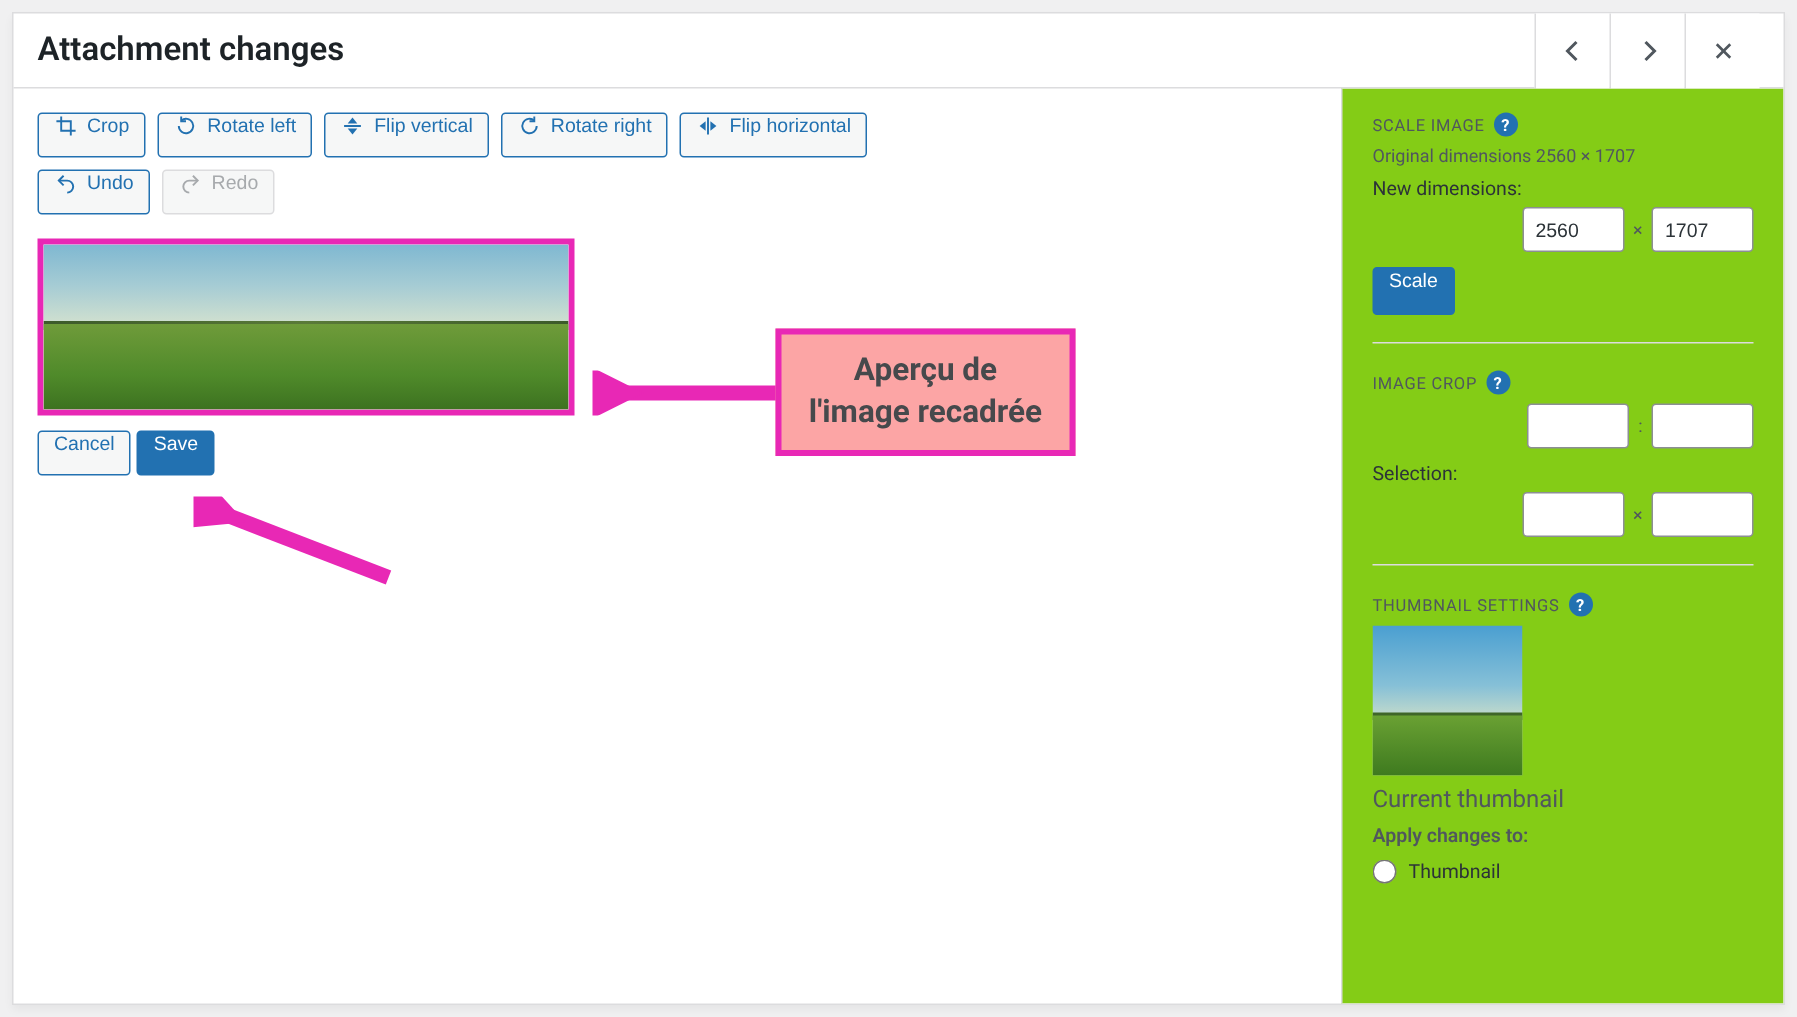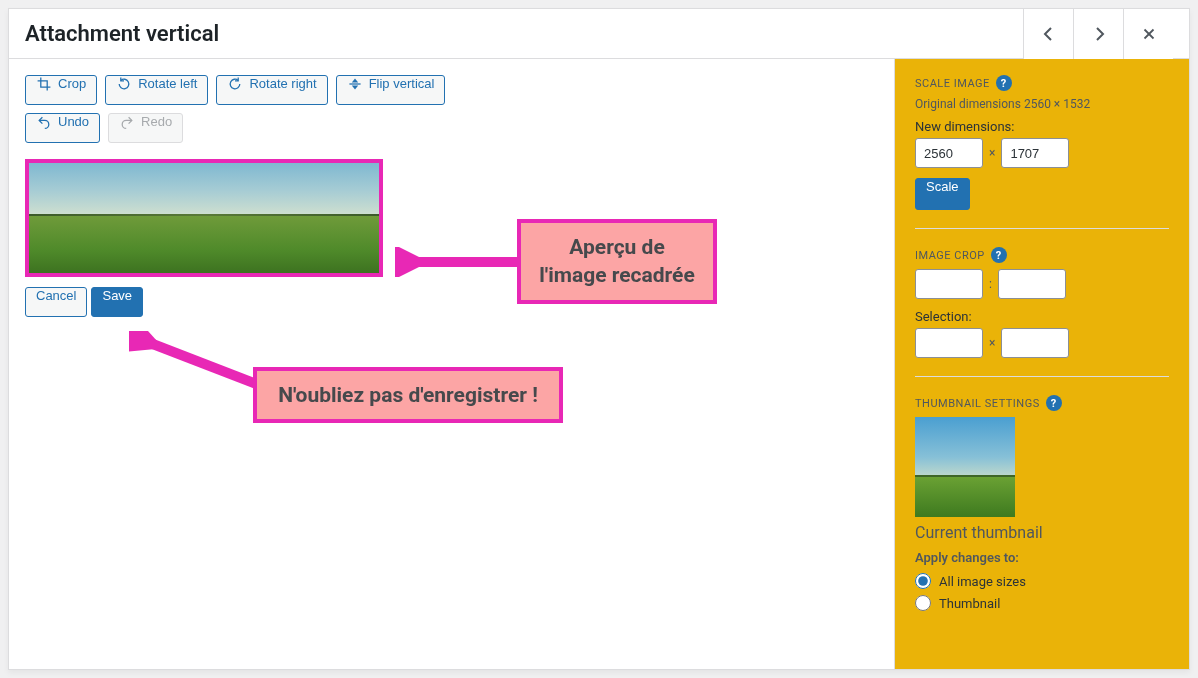--- a/index.html
+++ b/index.html
@@ -53,21 +53,21 @@
   overflow: hidden;
 }
 .editor {
   flex: 1;
   padding: 16px;
   position: relative;
 }
 .sidebar {
   width: 295px;
   border-left: 1px solid #dcdcde;
-  background: #eab308;
+  background: #84cc16;
   padding: 12px 20px;
   overflow-y: auto;
   font-size: 12px;
   color: #50575e;
 }
 .toolbar {
   display: flex;
   flex-wrap: wrap;
   gap: 8px;
 }
@@ -154,21 +154,21 @@
   display: flex;
   align-items: center;
   gap: 6px;
 }
 .help-icon {
   width: 16px; height:16px; border-radius:50%;
   background:#2271b1;color:#fff;display:inline-flex;align-items:center;justify-content:center;
   font-size:11px;font-weight:700;
 }
 .sidebar p { margin-bottom: 8px; color:#50575e; }
-.dim-row { display:flex; align-items:center; gap:6px; margin-bottom:10px;}
+.dim-row { display:flex; align-items:center; gap:6px; margin-bottom:10px;justify-content:flex-end;}
 .dim-row input, .small-input {
   width: 68px; height: 30px;
   border: 1px solid #8c8f94; border-radius:3px;
   padding: 0 8px; font-size:13px; color:#2c3338;
 }
 .small-input { width: 62px; }
 hr.sep { border:none; border-top:1px solid #dcdcde; margin: 18px 0; }
 .thumb-preview {
   width: 100px; height: 100px; position: relative; overflow:hidden; margin-bottom:6px;
 }
@@ -178,21 +178,21 @@
 .radio-row { display:flex; align-items:center; gap:8px; margin:6px 0; color:#2c3338; font-size:13px;}
 .radio-row input { accent-color:#2271b1; width:16px;height:16px;}
 label.field { display:block; margin:4px 0 4px; color:#2c3338; font-size:13px;}
 .bold13 { font-weight:600; color:#1d2327; font-size:13px; }
 </style>
 </head>
 <body>
 
 <div class="modal">
   <div class="modal-header">
-    <h1 class="modal-title">Attachment vertical</h1>
+    <h1 class="modal-title">Attachment changes</h1>
     <div class="modal-nav">
       <button aria-label="Previous">
         <svg viewBox="0 0 20 20" width="20" height="20" fill="none" stroke="currentColor" stroke-width="2">
             <polyline points="12 4 6 10 12 16"></polyline>
           </svg>
       </button>
       <button aria-label="Next">
         <svg viewBox="0 0 20 20" width="20" height="20" fill="none" stroke="currentColor" stroke-width="2">
             <polyline points="8 4 14 10 8 16"></polyline>
           </svg>
@@ -219,32 +219,40 @@
         </button>
         <button class="btn">
           <svg viewBox="0 0 20 20" fill="none" stroke="currentColor" stroke-width="1.6">
               <path d="M4 10a6 6 0 1 0 2-4.5"></path>
               <polyline points="6 2 6 6 10 6"></polyline>
             </svg>
           <span>Rotate left</span>
         </button>
         <button class="btn">
           <svg viewBox="0 0 20 20" fill="none" stroke="currentColor" stroke-width="1.6">
-              <path d="M16 10a6 6 0 1 1-2-4.5"></path>
-              <polyline points="14 2 14 6 10 6"></polyline>
-            </svg>
-          <span>Rotate right</span>
-        </button>
-        <button class="btn">
-          <svg viewBox="0 0 20 20" fill="none" stroke="currentColor" stroke-width="1.6">
               <line x1="3" y1="10" x2="17" y2="10"></line>
               <polygon points="10 3 6 8 14 8" fill="currentColor" stroke="none"></polygon>
               <polygon points="10 17 6 12 14 12" fill="currentColor" stroke="none"></polygon>
             </svg>
           <span>Flip vertical</span>
+        </button>
+        <button class="btn">
+          <svg viewBox="0 0 20 20" fill="none" stroke="currentColor" stroke-width="1.6">
+              <path d="M16 10a6 6 0 1 1-2-4.5"></path>
+              <polyline points="14 2 14 6 10 6"></polyline>
+            </svg>
+          <span>Rotate right</span>
+        </button>
+        <button class="btn">
+          <svg viewBox="0 0 20 20" fill="none" stroke="currentColor" stroke-width="1.6">
+              <line x1="10" y1="3" x2="10" y2="17"></line>
+              <polygon points="3 10 8 6 8 14" fill="currentColor" stroke="none"></polygon>
+              <polygon points="17 10 12 6 12 14" fill="currentColor" stroke="none"></polygon>
+            </svg>
+          <span>Flip horizontal</span>
         </button>
       </div>
 
       <div class="toolbar" style="margin-top:8px">
         <button class="btn">
           <svg viewBox="0 0 20 20" fill="none" stroke="currentColor" stroke-width="1.6">
               <path d="M8 4 4 8l4 4"></path>
               <path d="M4 8h7a5 5 0 0 1 0 10"></path>
             </svg>
           <span>Undo</span>
@@ -286,32 +294,29 @@
       </div>
 
       <svg class="arrow2" viewBox="0 0 140 60">
         <defs>
             <marker id="ah2" markerWidth="12" markerHeight="12" refX="2" refY="6" orient="auto">
               <path d="M12 0 L0 6 L12 12 Z" fill="#e828b5"></path>
             </marker>
           </defs>
         <line x1="130" y1="54" x2="16" y2="10" stroke="#e828b5" stroke-width="10" marker-end="url(#ah2)"></line>
       </svg>
-      <div class="callout" style="left:244px; top:308px; width:310px;">
-        <span>N'oubliez pas d'enregistrer !</span>
-      </div>
 
     </div>
 
     <aside class="sidebar">
       <div class="section-title">
         <span>SCALE IMAGE</span>
         <span class="help-icon">?</span>
       </div>
-      <p>Original dimensions 2560 × 1532</p>
+      <p>Original dimensions 2560 × 1707</p>
       <label class="field">New dimensions:</label>
       <div class="dim-row">
         <input type="text" value="2560" style="">
         <span>×</span>
         <input type="text" value="1707" style="">
       </div>
       <button class="btn btn-primary" style="height:32px">
         <span>Scale</span>
       </button>
 
@@ -340,23 +345,19 @@
         <span class="help-icon">?</span>
       </div>
       <div class="thumb-preview">
         <div class="sky"></div>
         <div class="horizon"></div>
         <div class="grass"></div>
       </div>
       <p style="font-size:16px">Current thumbnail</p>
       <p class="bold13" style="margin-top:6px">Apply changes to:</p>
 
-      <label class="radio-row">
-        <input type="radio" name="apply" checked="" style="">
-        <span>All image sizes</span>
-      </label>
       <label class="radio-row">
         <input type="radio" name="apply" style="">
         <span>Thumbnail</span>
       </label>
     </aside>
   </div>
 </div>
 
 </body></html>

